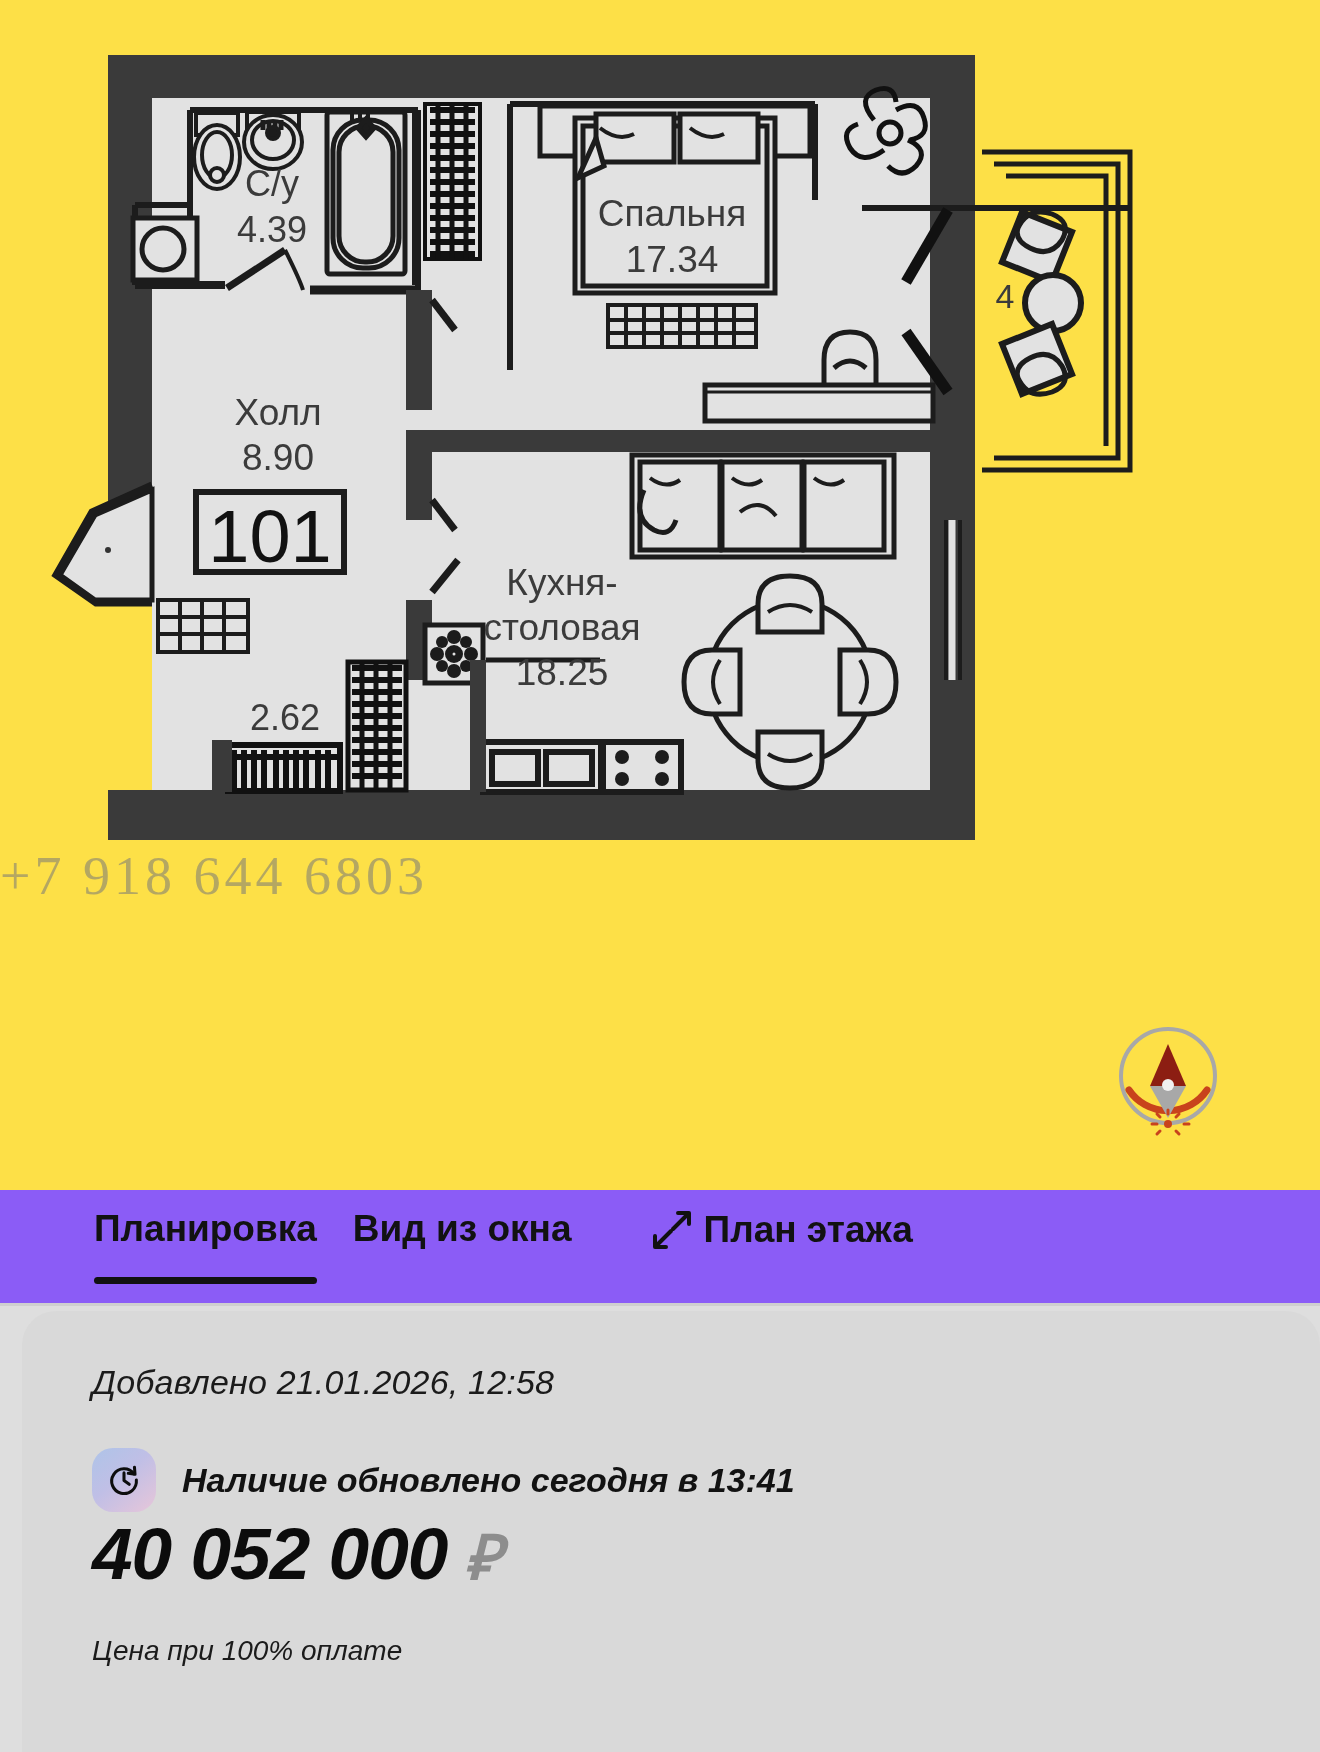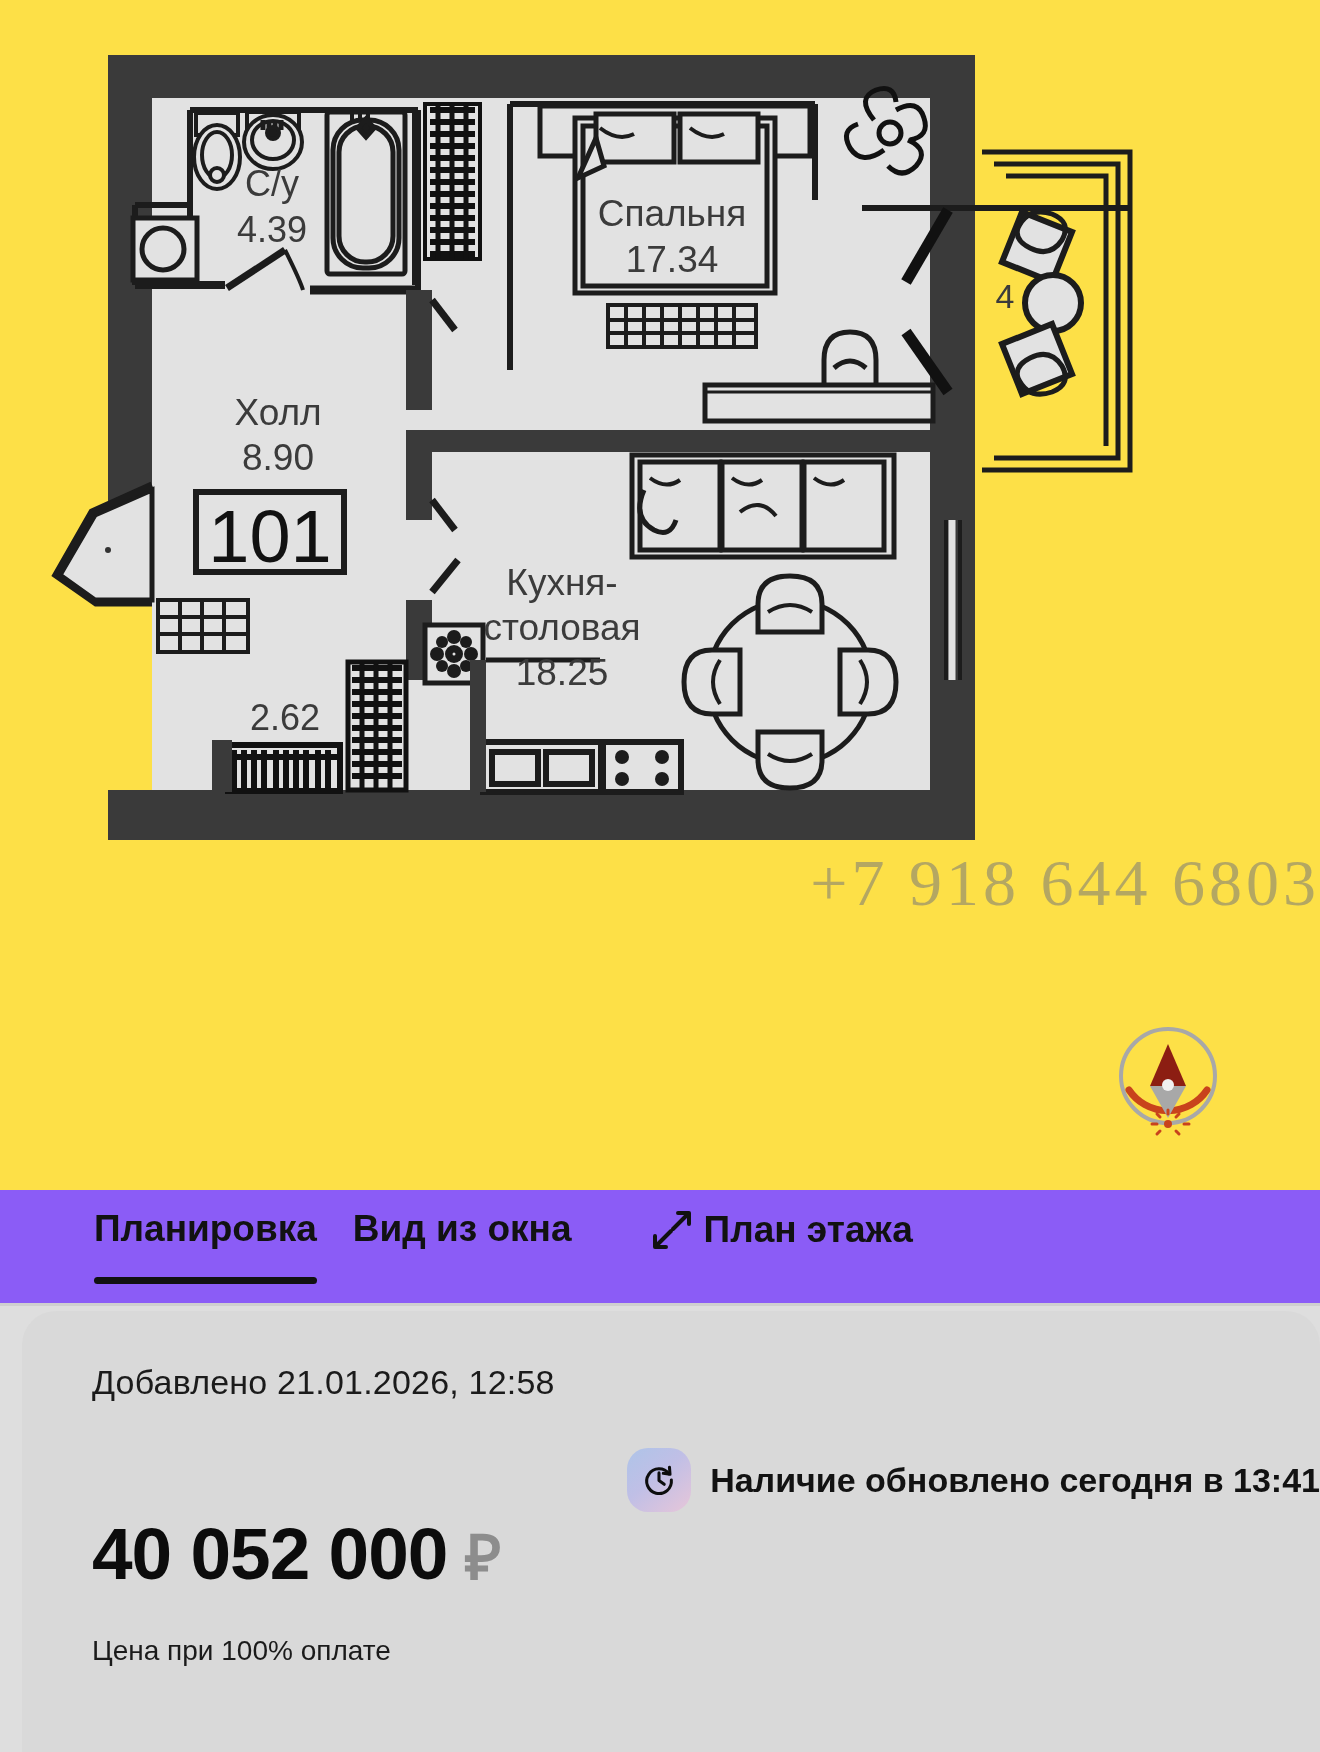--- a/index.html
+++ b/index.html
@@ -13,23 +13,23 @@
 
   
   .plan-area {
     position: absolute; left: 0; top: 0; width: 1320px; height: 1190px;
     background: #fde047; overflow: hidden;
   }
   .plan-svg { position: absolute; left: 0; top: 0; }
 
   .watermark {
     position: absolute; left: 0; top: 845px; width: 1320px;
-    text-align: right;
+    text-align: left;
     font-family: "Liberation Serif", serif;
-    font-size: 66px; letter-spacing: 4px;
+    font-size: 54px; letter-spacing: 4px;
     color: rgba(120,120,120,0.55);
     white-space: nowrap;
     pointer-events: none;
   }
 
   
   .compass {
     position: absolute; left: 1108px; top: 1018px;
     width: 120px; height: 120px;
   }
@@ -61,27 +61,28 @@
     background: #cfcfcf;
   }
 
   
   .info-card {
     position: absolute; left: 22px; top: 1311px;
     width: 1298px; height: 441px;
     background: #d9d9d9;
     border-radius: 34px 34px 0 0;
     padding: 52px 0 0 70px;
+    font-style: italic;
   }
   .added-line {
     font-size: 34px; color: #1b1b1b; letter-spacing: 0.2px;
   }
   .avail-row {
     margin-top: 46px;
-    display: flex; align-items: center; gap: 19px; justify-content: flex-end;
+    display: flex; align-items: center; gap: 26px;
   }
   .clock-badge {
     width: 64px; height: 64px; flex: 0 0 64px;
     border-radius: 21px;
     background: linear-gradient(140deg, #aec4e8 0%, #c0bfe6 45%, #e7c6d9 100%);
     display: flex; align-items: center; justify-content: center;
   }
   .avail-text { font-size: 34px; font-weight: bold; color: #121212; }
 
   .price-row {

